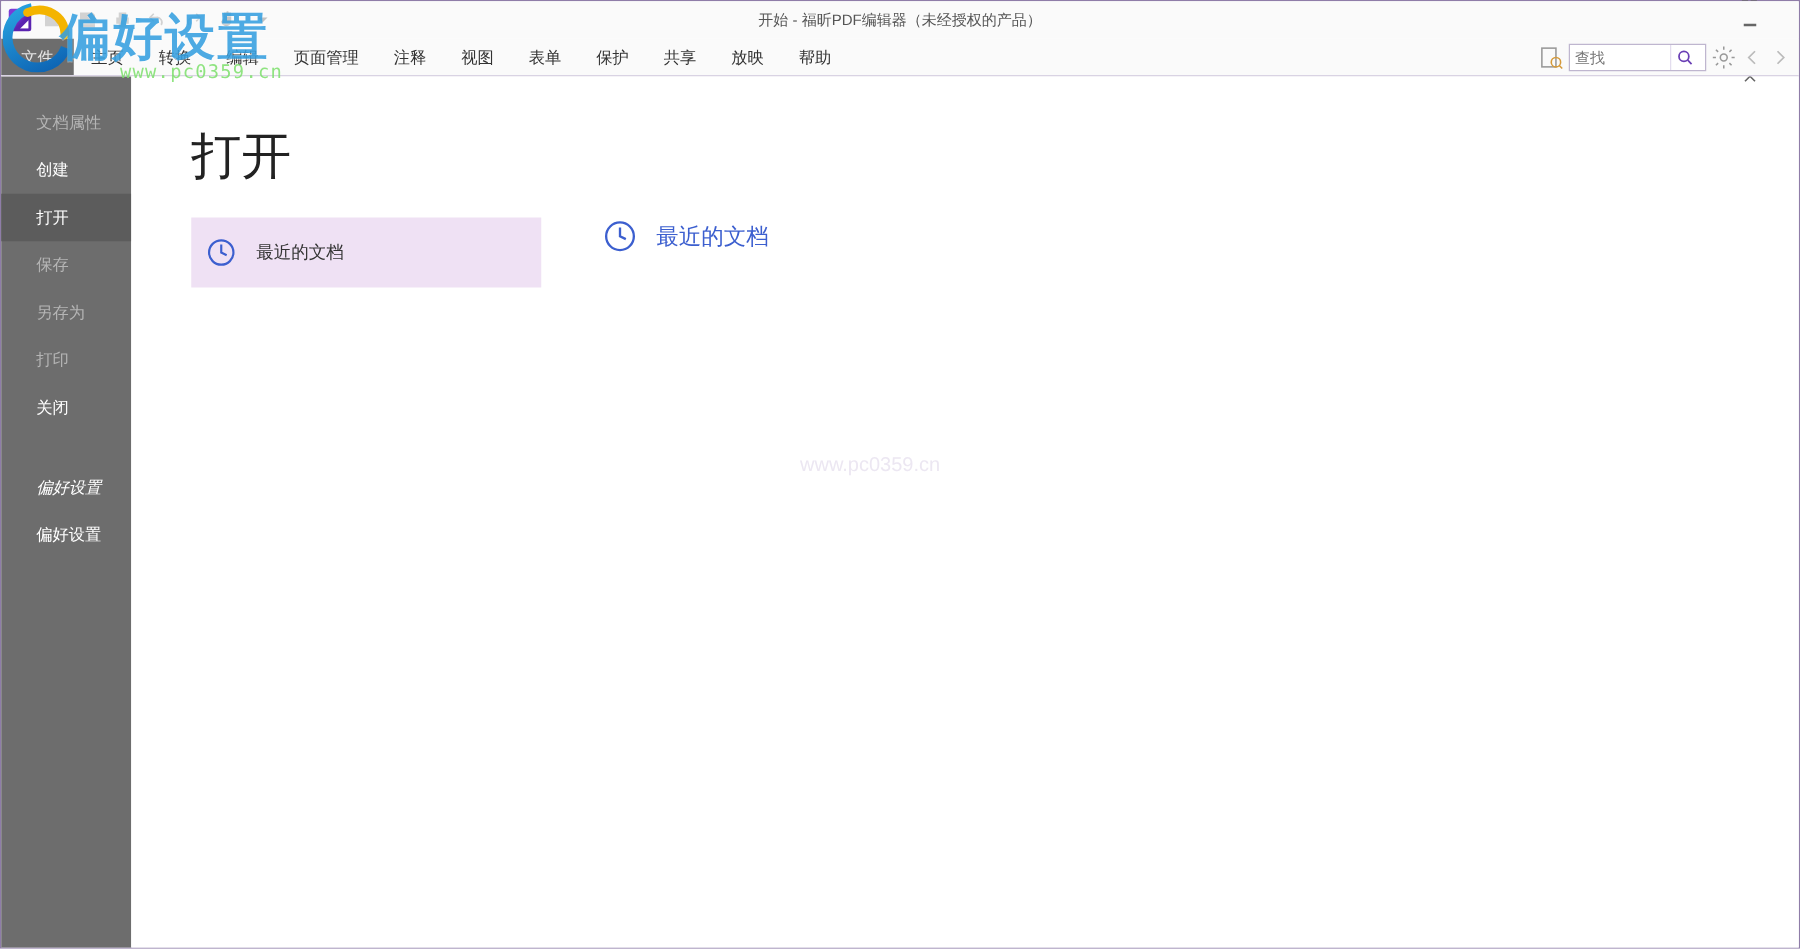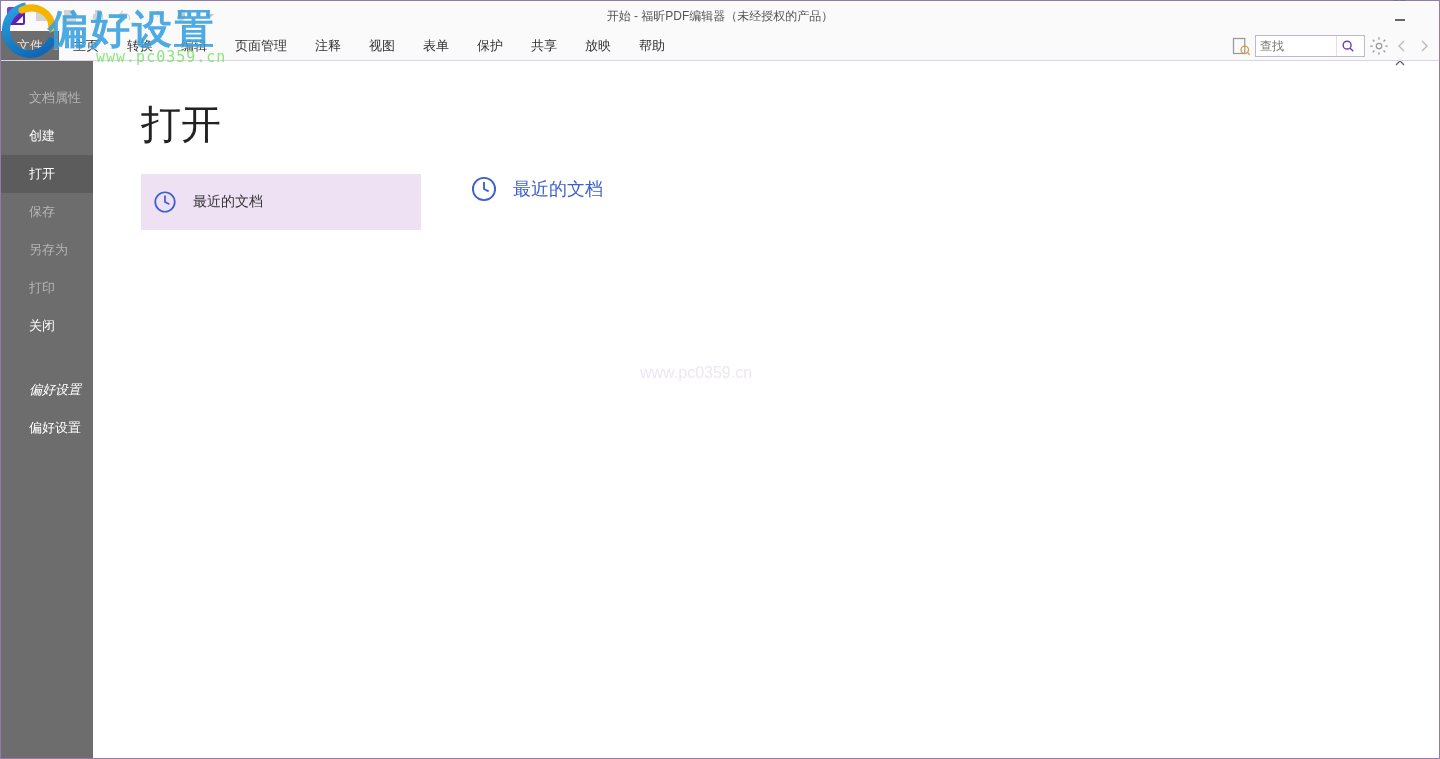--- a/index.html
+++ b/index.html
@@ -27,21 +27,21 @@
   .ribbon .right-tools { margin-left:auto; display:flex; align-items:center; padding-right:6px; gap:4px; }
   .ribbon .tool-icon { width:20px; height:20px; display:flex; align-items:center; justify-content:center; color:#999; }
   .ribbon .search-box { display:flex; align-items:center; border:1px solid #bfb6cf; height:22px; width:110px; background:#fff; }
   .ribbon .search-box input { border:none; outline:none; width:80px; font-size:12px; padding:0 4px; color:#666; background:transparent; }
   .ribbon .search-box .mag { width:22px; height:100%; display:flex; align-items:center; justify-content:center; color:#6a3fb5; border-left:1px solid #e3ddee; }
   .ribbon .nav-arrow { width:18px; height:20px; display:flex; align-items:center; justify-content:center; color:#bbb; }
 
   
   .body { flex:1; display:flex; min-height:0; }
 
-  .sidebar { width:92px; background:#6d6d6d; display:flex; flex-direction:column; padding-top:18px; }
+  .sidebar { width:104px; background:#6d6d6d; display:flex; flex-direction:column; padding-top:18px; }
   .sidebar .item { color:#ffffff; font-size:13px; padding:10px 0 10px 28px; cursor:default; }
   .sidebar .item.dim { color:#b5b5b5; }
   .sidebar .item.selected { background:#5c5c5c; color:#fff; }
   .sidebar .item.spaced { margin-top:26px;font-style:italic; }
 
   .content { flex:1; background:#fff; padding:36px 0 0 48px; display:flex; flex-direction:column; }
   .content h1 { font-size:40px; font-weight:300; color:#222; font-family: "SimSun","NSimSun",serif; margin-bottom:22px; }
   .columns { display:flex; }
   .col1 { width:280px; }
   .loc-item { display:flex; align-items:center; gap:14px; height:56px; padding-left:10px; font-size:14px; color:#333; }

